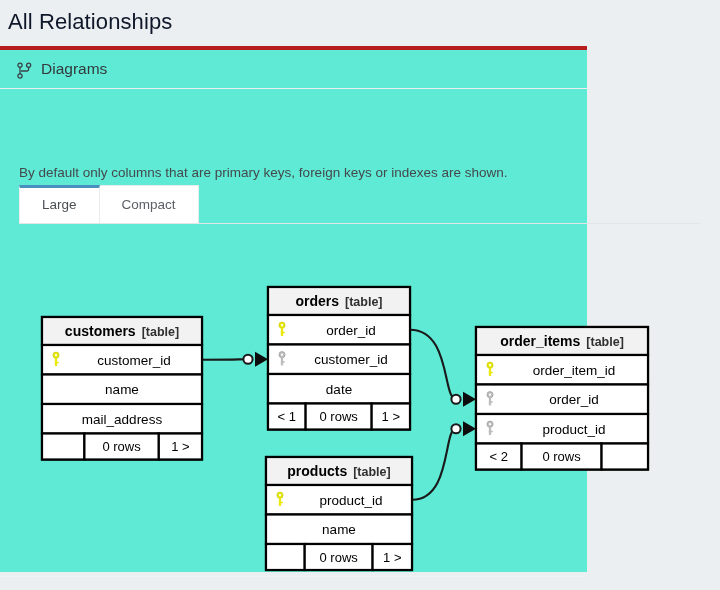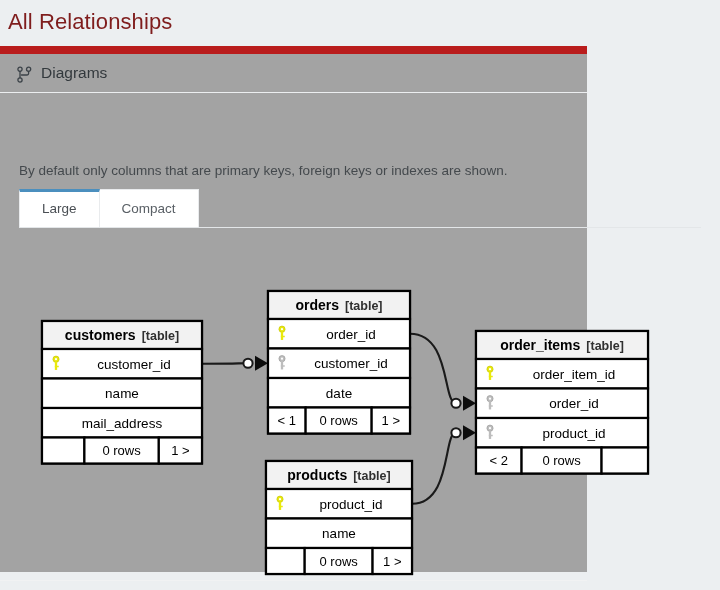--- a/index.html
+++ b/index.html
@@ -19,35 +19,35 @@
     height: 590px;
     background: #eceff1;
   }
 
   
   .page-title {
     position: absolute;
     left: 8px;
     top: 8px;
     font-size: 22px;
-    color: #7f1d1d;
+    color: #0f172a;
     font-weight: 400;
     letter-spacing: 0.1px;
     line-height: 28px;
   }
 
   
   .card {
     position: absolute;
     left: 0px;
     top: 46px;
     width: 587px;
     height: 526px;
-    background: #a3a3a3;
-    border-top: 8px solid #b91c1c;
+    background: #5eead4;
+    border-top: 4px solid #b91c1c;
     box-sizing: border-box;
   }
 
   .card-header {
     position: relative;
     height: 39px;
     border-bottom: 1px solid #eceef0;
     display: flex;
     align-items: center;
     padding-left: 17px;
@@ -68,21 +68,21 @@
   }
 
   .card-body {
     position: relative;
     padding: 0;
   }
 
   .desc {
     position: absolute;
     left: 19px;
-    top: 69px;
+    top: 75px;
     font-size: 13.5px;
     color: #44494d;
     line-height: 18px;
     white-space: nowrap;
   }
 
   
   .tabs {
     position: absolute;
     left: 19px;

